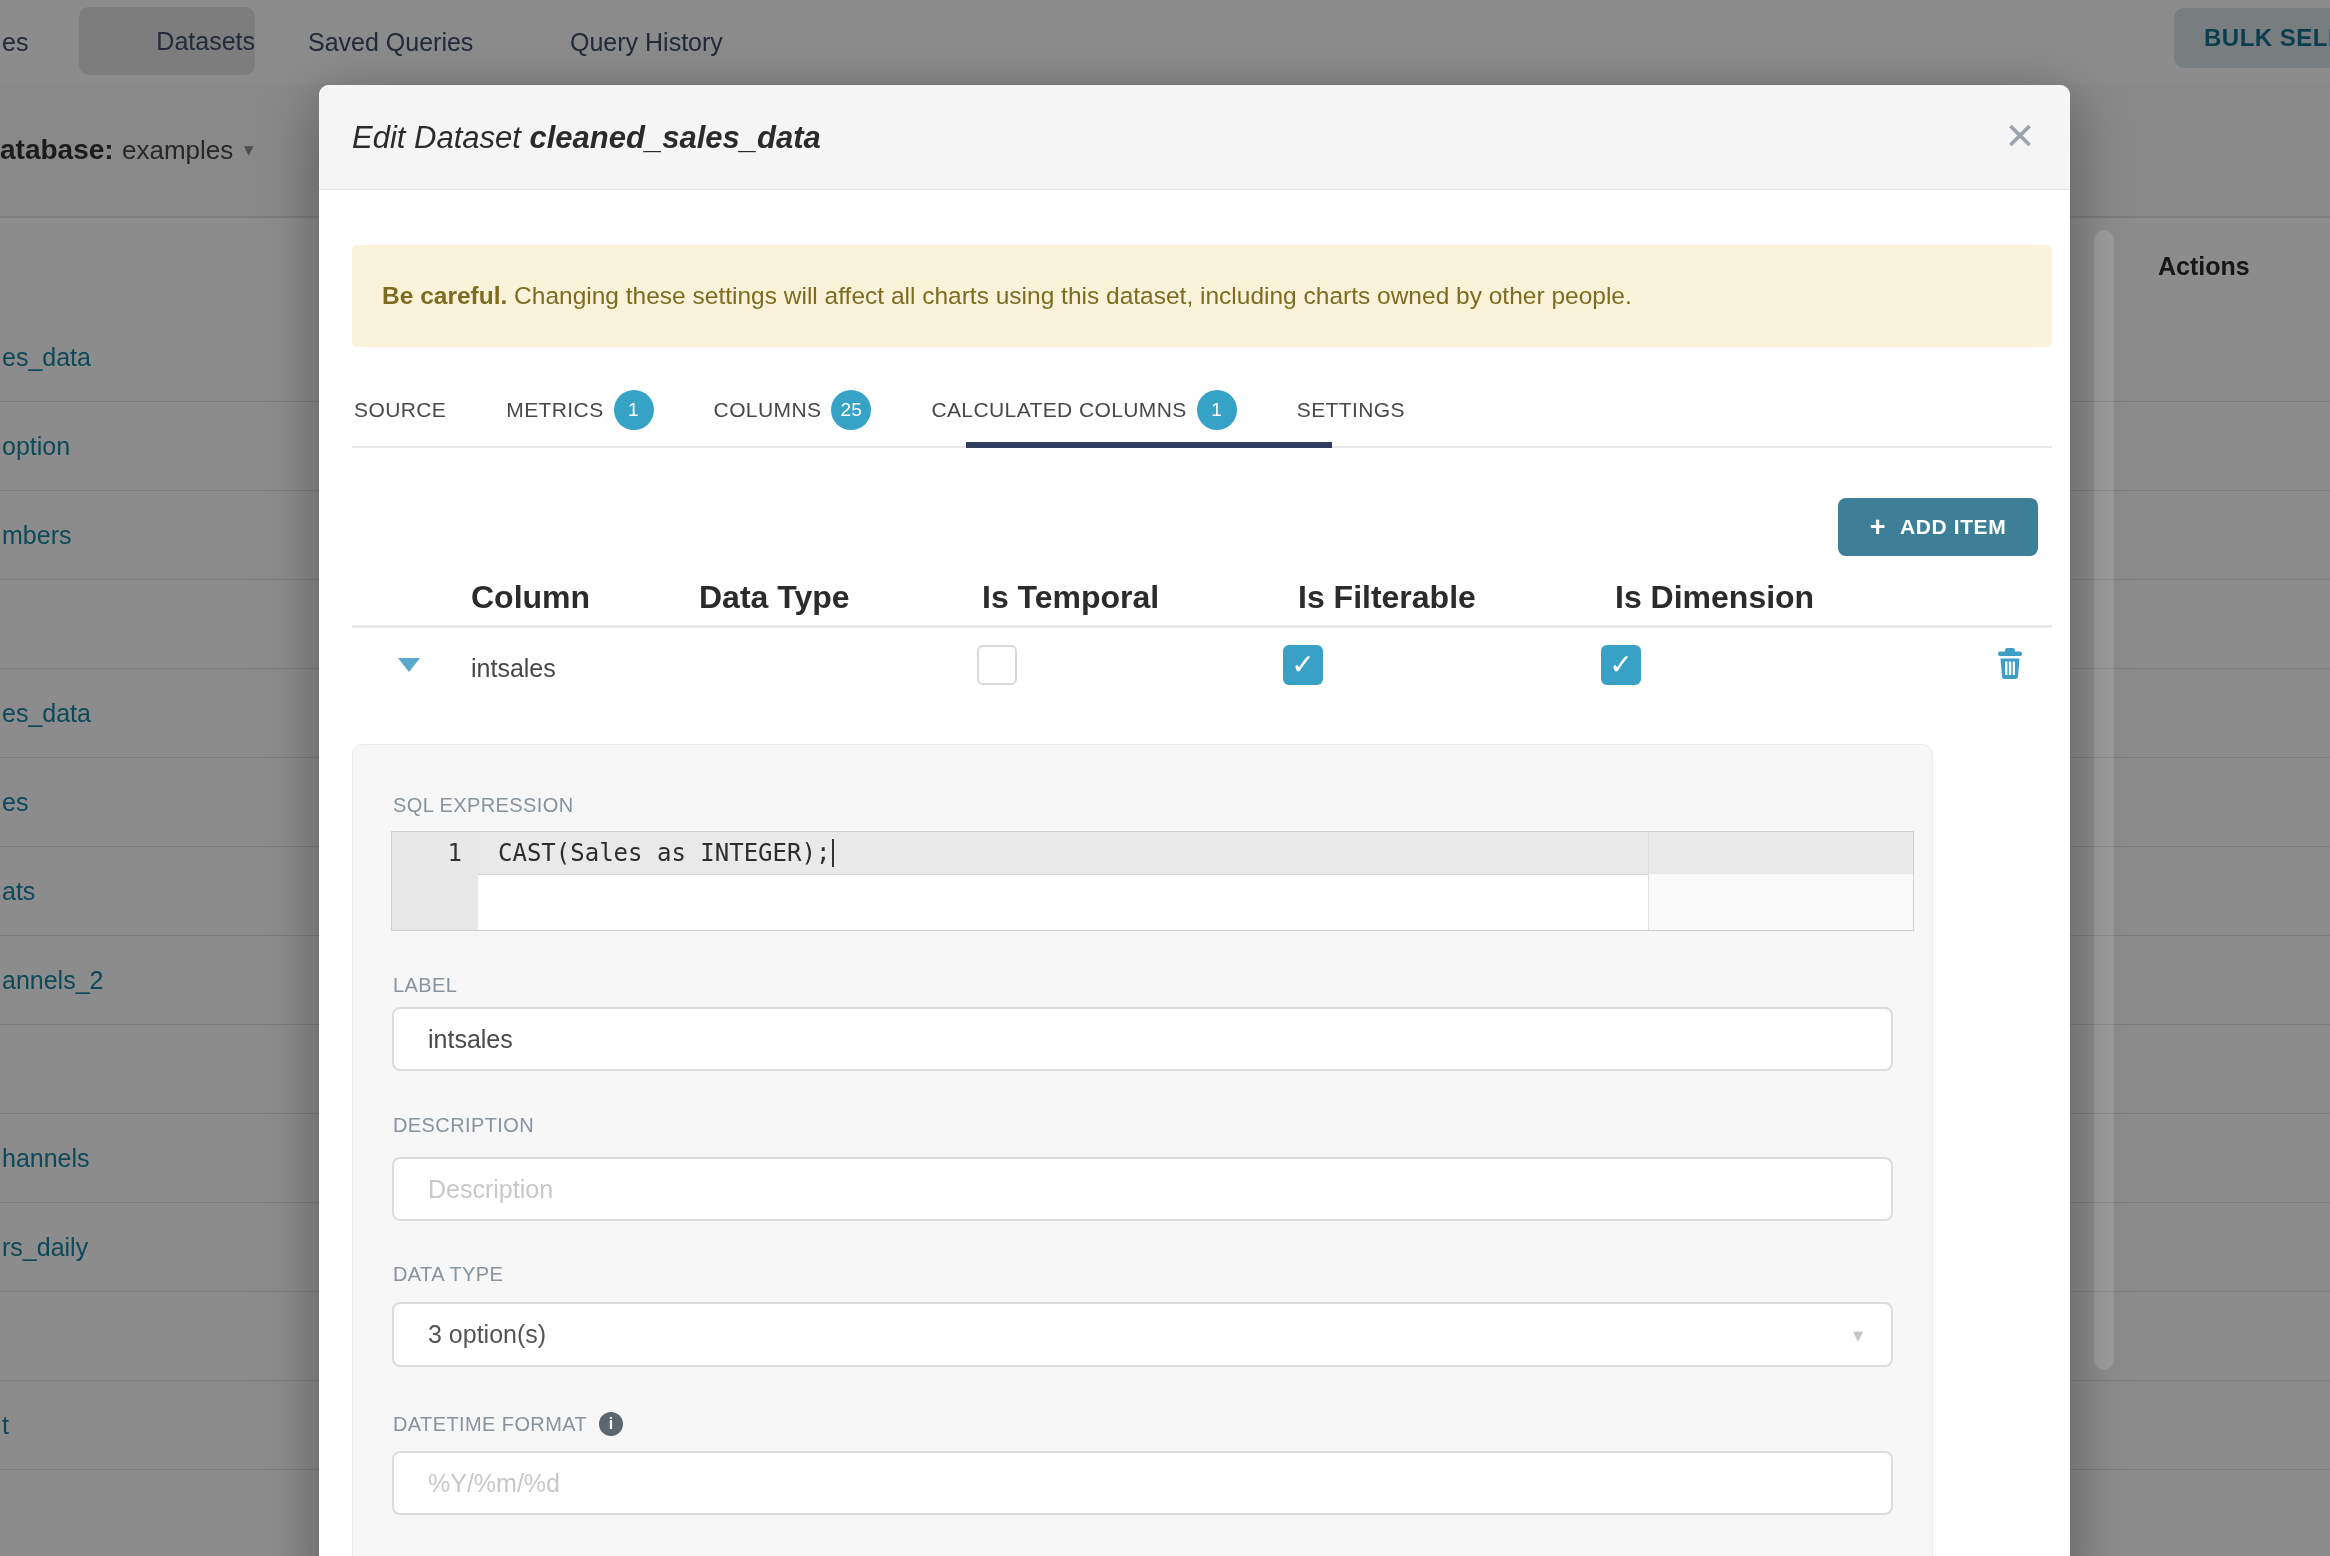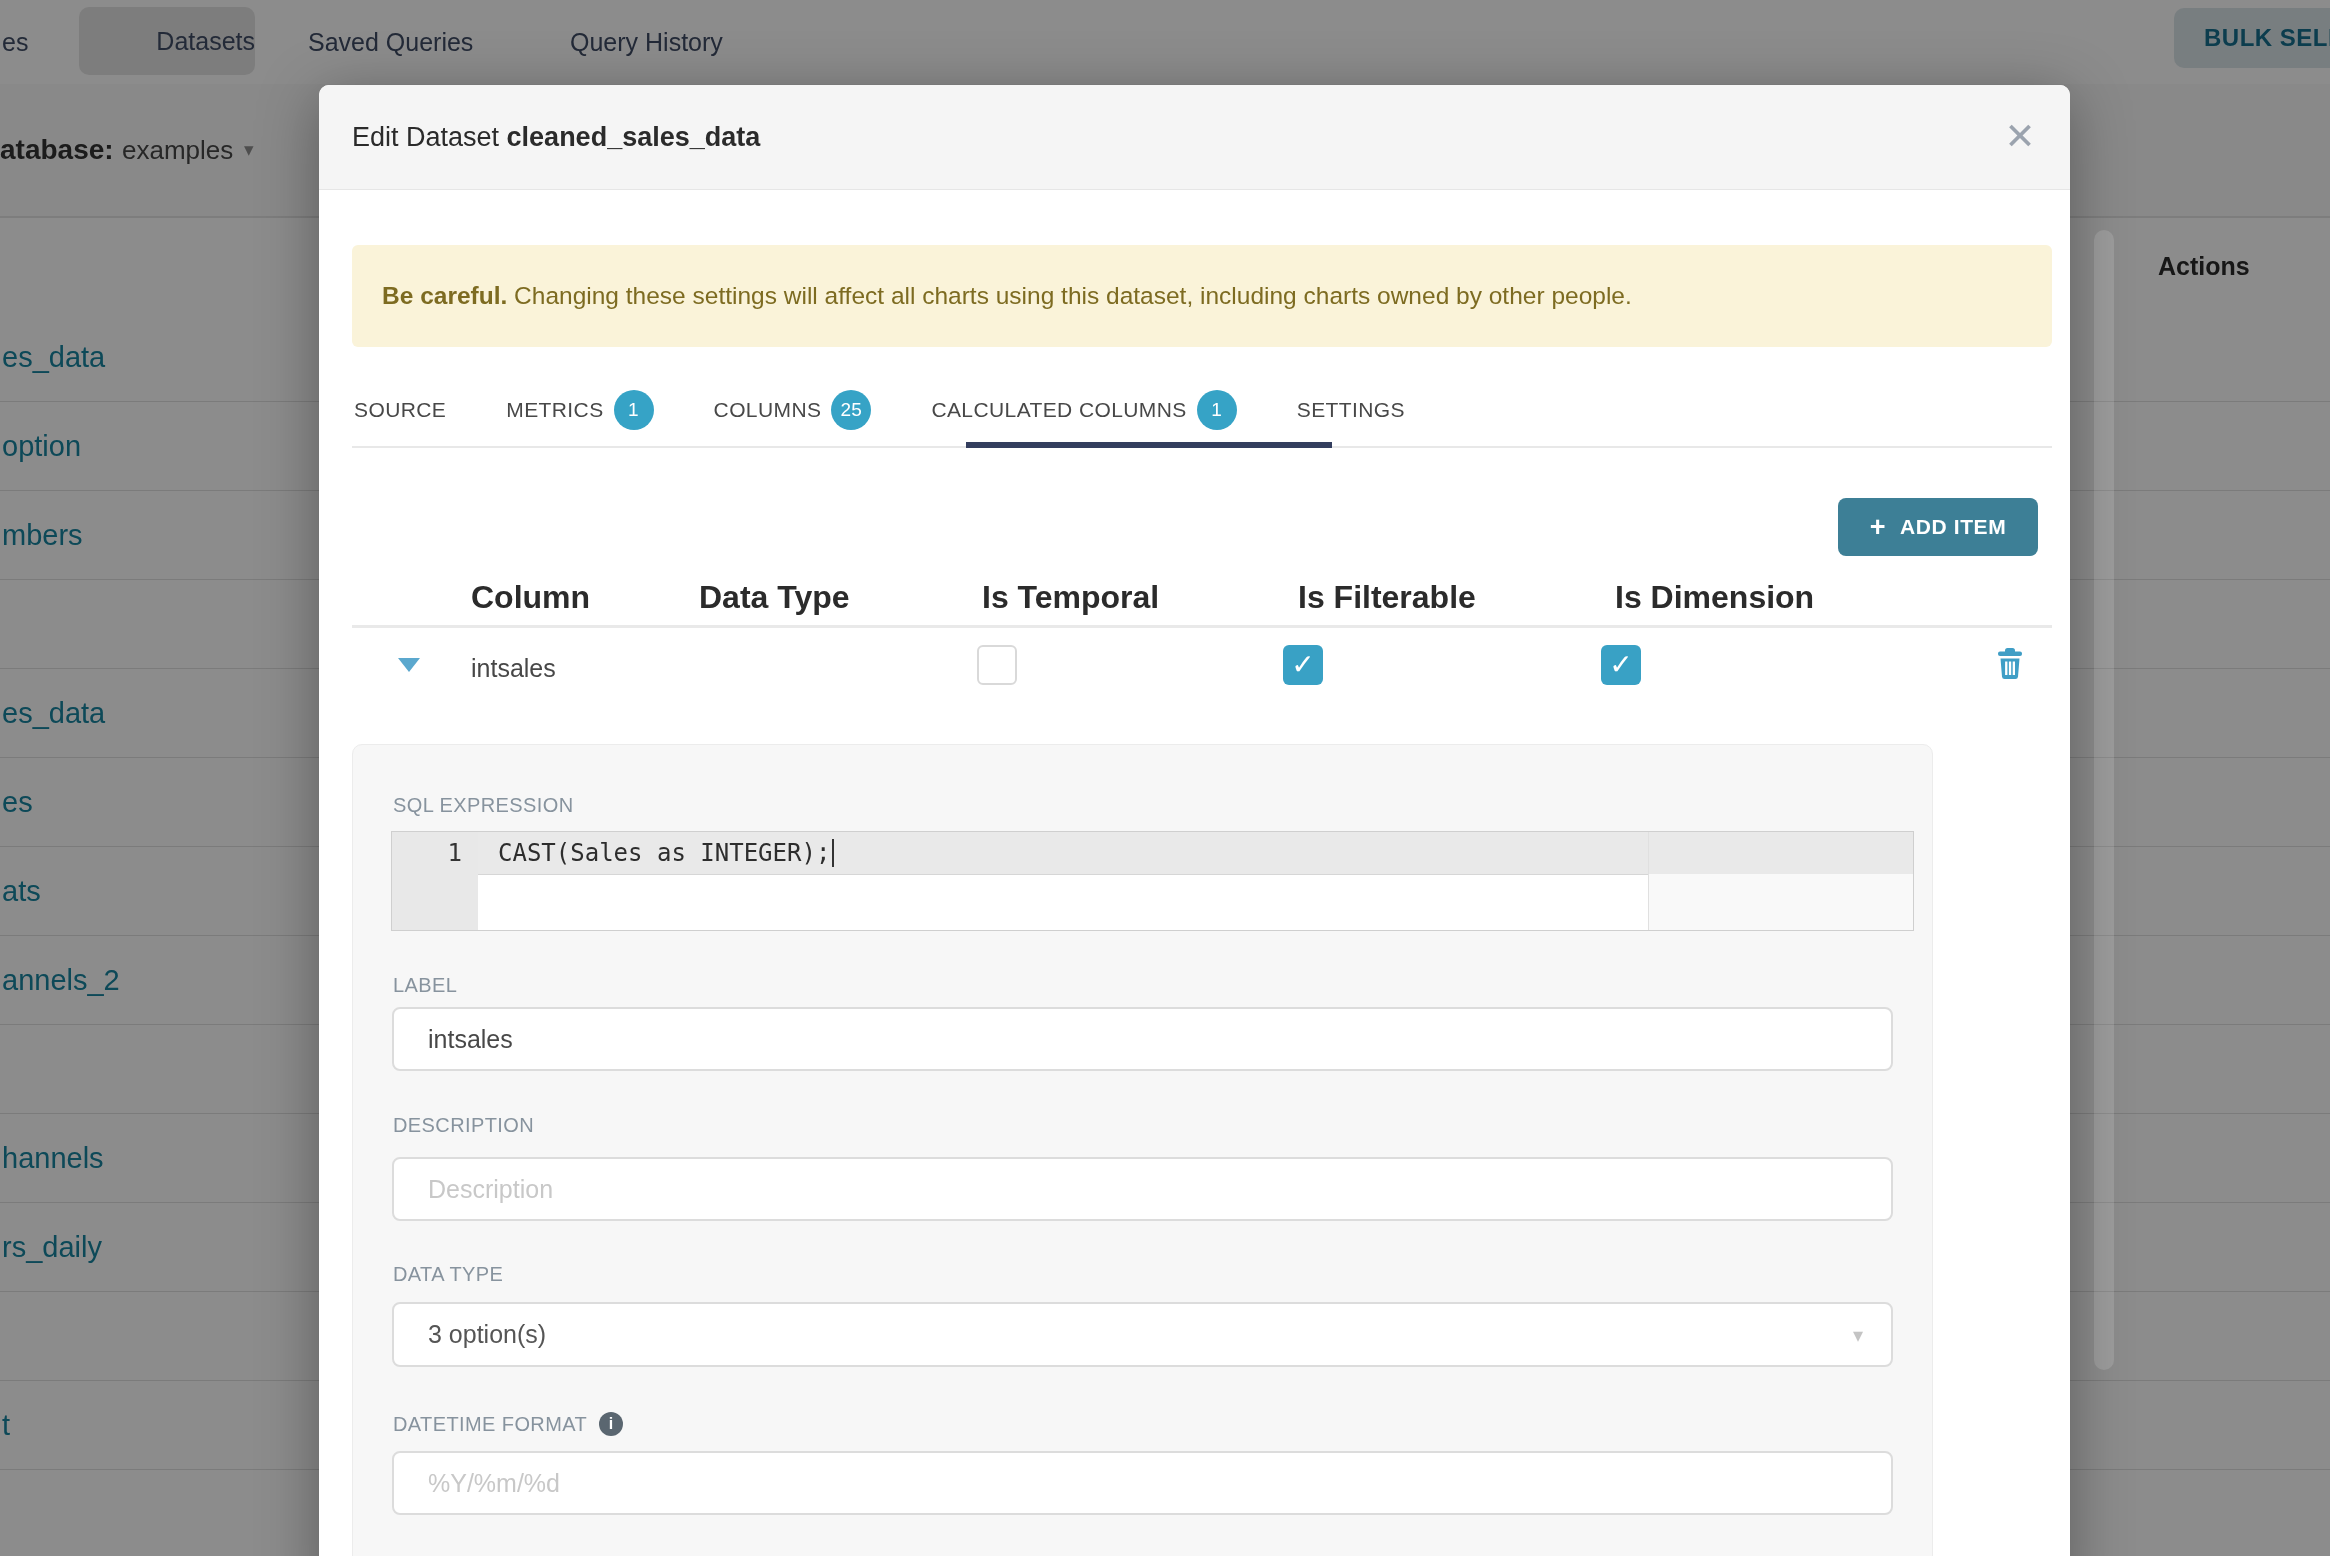--- a/index.html
+++ b/index.html
@@ -19,34 +19,34 @@
             padding-left:30px;letter-spacing:0.5px;box-sizing:border-box;cursor:pointer;white-space:nowrap;}
   .subheader{position:absolute;left:0;top:84px;width:2330px;height:134px;background:#fafafa;
              border-bottom:2px solid #e3e3e3;box-sizing:border-box;}
   .db-label{position:absolute;left:0;top:0;height:132px;line-height:132px;font-weight:bold;font-size:28px;color:#333;}
   .db-value{position:absolute;left:122px;top:0;height:132px;line-height:132px;font-size:26px;color:#484848;cursor:pointer;}
   .db-caret{position:absolute;left:244px;top:0;height:132px;line-height:132px;font-size:19px;color:#8f8f8f;}
   .actions-h{position:absolute;left:2158px;top:218px;height:96px;line-height:96px;font-weight:bold;
              font-size:25px;color:#2b2b2b;}
   .bg-rows{position:absolute;left:0;top:313px;width:2330px;}
   .bg-row{position:relative;height:89px;border-bottom:1px solid #e0e0e0;box-sizing:border-box;}
-  .bg-row .lnk{position:absolute;left:2px;top:0;height:88px;line-height:88px;font-size:29px;
+  .bg-row .lnk{position:absolute;left:2px;top:0;height:88px;line-height:88px;font-size:25px;
                color:#1985a0;text-decoration:none;cursor:pointer;}
 
   
   .overlay{position:absolute;inset:0;background:rgba(0,0,0,0.45);z-index:5;}
   .scroll-strip{position:absolute;left:2094px;top:230px;width:20px;height:1140px;
                 background:rgba(255,255,255,0.14);border-radius:10px;z-index:6;}
 
   
   .modal{position:absolute;left:319px;top:85px;width:1751px;height:1515px;background:#fff;
          border-radius:10px;box-shadow:0 12px 60px rgba(0,0,0,0.35);z-index:10;}
   .m-header{position:absolute;left:0;top:0;width:100%;height:105px;background:#f5f5f5;
             border-bottom:1px solid #e6e6e6;border-radius:10px 10px 0 0;box-sizing:border-box;}
-  .m-title{position:absolute;left:33px;top:0;height:105px;line-height:105px;font-size:27px;color:#2b2b2b;}
+  .m-title{position:absolute;left:33px;top:0;height:105px;line-height:105px;font-size:31px;color:#2b2b2b;font-style:italic;}
   .m-title .bold{font-weight:bold;}
   .m-close{position:absolute;right:18px;top:0;width:64px;height:105px;line-height:103px;text-align:center;
            font-size:37px;color:#9ba3ae;cursor:pointer;}
   .banner{position:absolute;left:33px;top:160px;width:1700px;height:102px;background:#faf3d9;
           border-radius:6px;color:#7d6b21;font-size:24.5px;line-height:102px;padding-left:30px;
           box-sizing:border-box;white-space:nowrap;overflow:hidden;}
   .banner .bold{font-weight:bold;}
 
   .tabs{position:absolute;left:35px;top:290px;height:70px;display:flex;gap:60px;align-items:center;}
   .tab{display:flex;align-items:center;gap:10px;font-size:21px;letter-spacing:0.4px;color:#484848;cursor:pointer;white-space:nowrap;}

